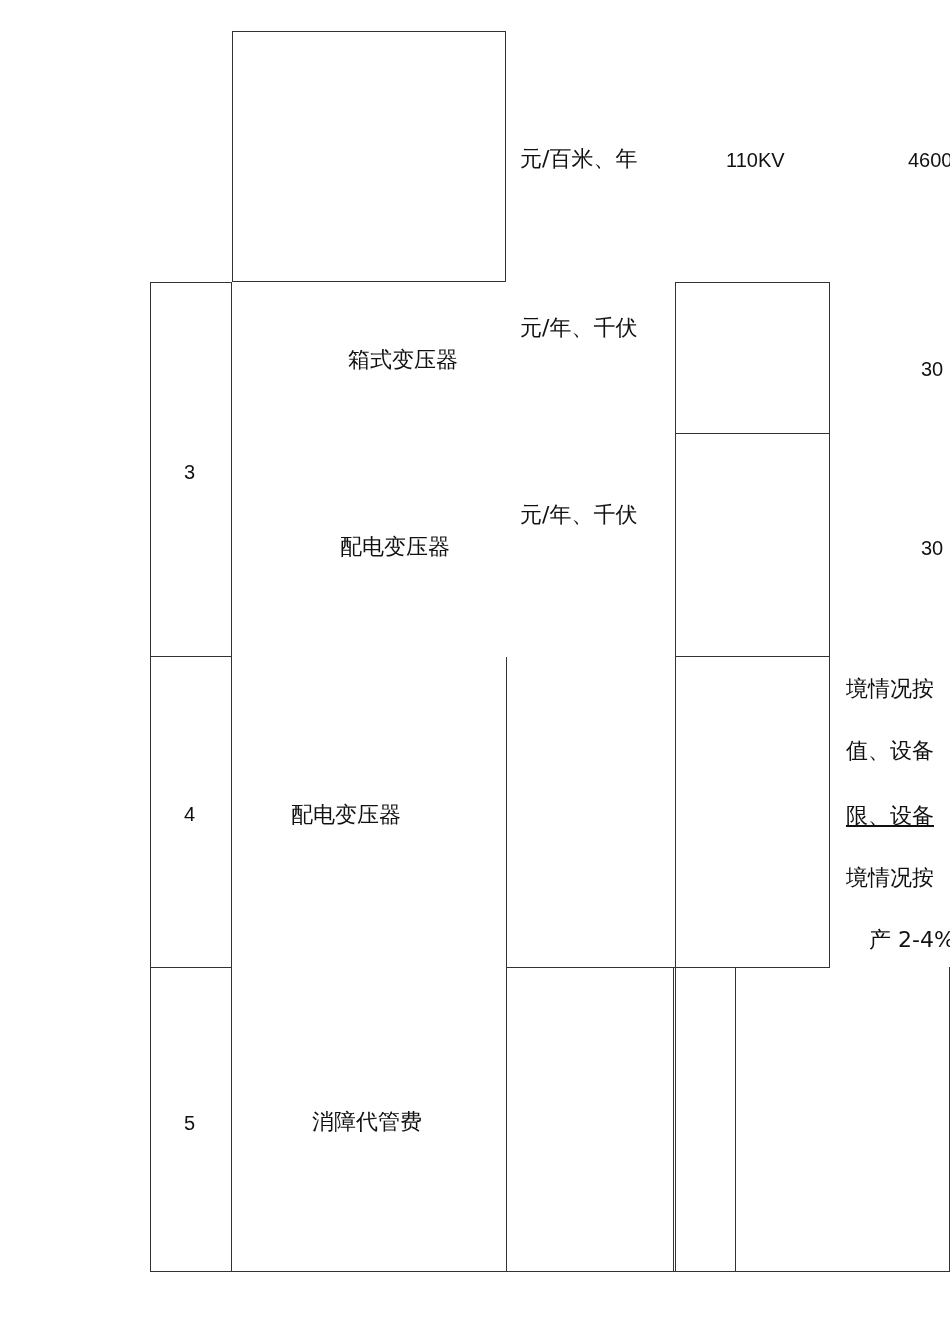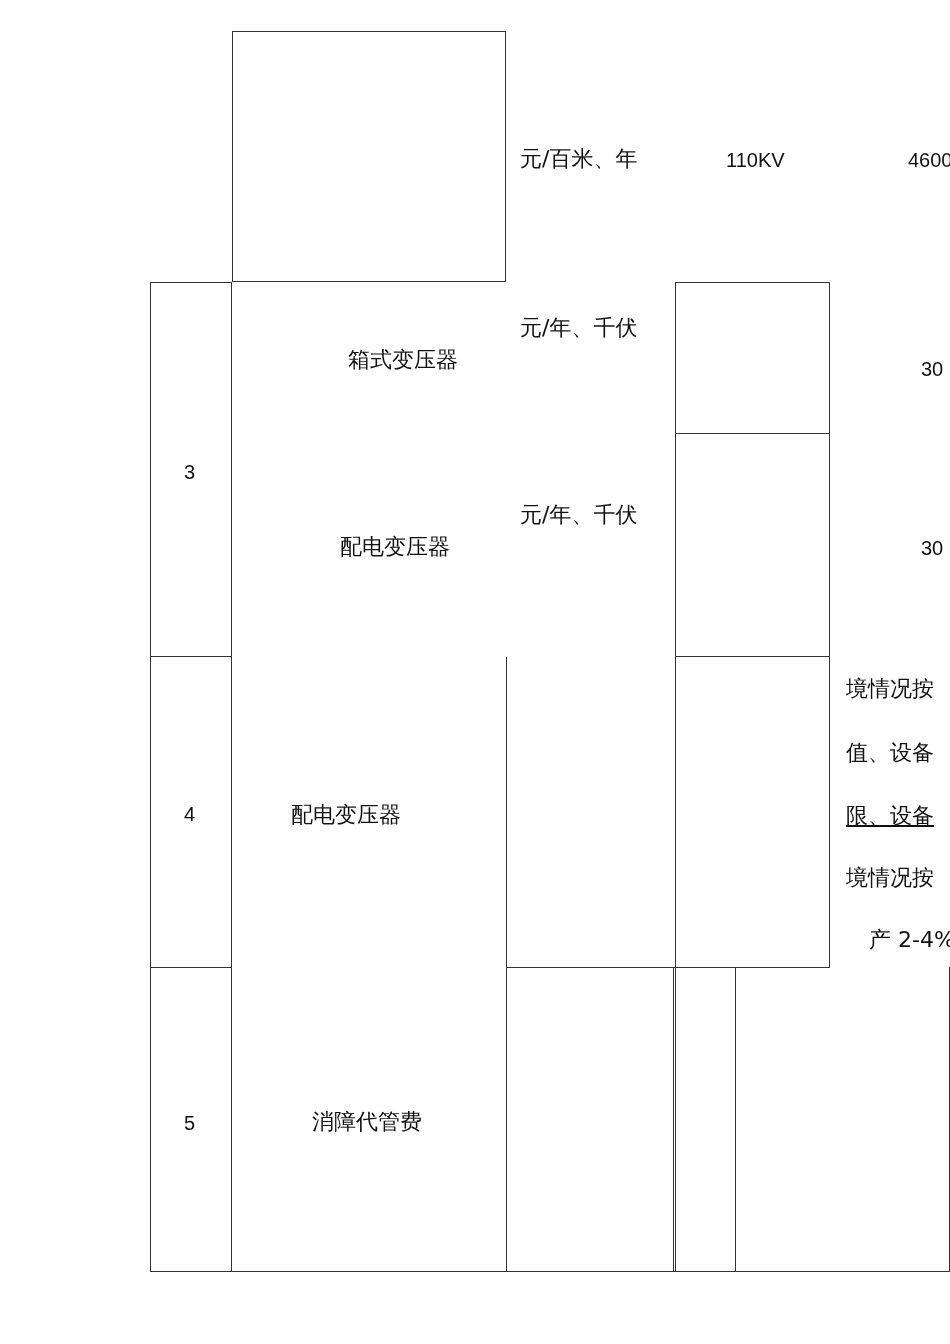--- a/index.html
+++ b/index.html
@@ -46,19 +46,19 @@
 <div class="t" style="left:348px;top:347px;text-align:center;">箱式变压器</div>
 <div class="t" style="left:520px;top:315px;">元/年、千伏</div>
 <div class="t n" style="left:921px;top:356px;">30</div>
 <div class="t" style="left:340px;top:534px;">配电变压器</div>
 <div class="t" style="left:520px;top:502px;">元/年、千伏</div>
 <div class="t n" style="left:921px;top:535px;">30</div>
 
 <div class="t n" style="left:184px;top:801px;">4</div>
 <div class="t" style="left:291px;top:802px;">配电变压器</div>
 <div class="t" style="left:846px;top:676px;">境情况按</div>
-<div class="t" style="left:846px;top:740px;">值、设备</div>
+<div class="t" style="left:846px;top:740px;font-family:Liberation Mono, monospace;">值、设备</div>
 <div class="t" style="left:846px;top:803px;text-decoration:underline;">限、设备</div>
 <div class="t" style="left:846px;top:865px;">境情况按</div>
 <div class="t" style="left:869px;top:927px;">产 2-4%</div>
 
 <div class="t n" style="left:184px;top:1110px;">5</div>
 <div class="t" style="left:304px;top:1109px;margin-left:8px;">消障代管费</div>
 
 </body></html>

